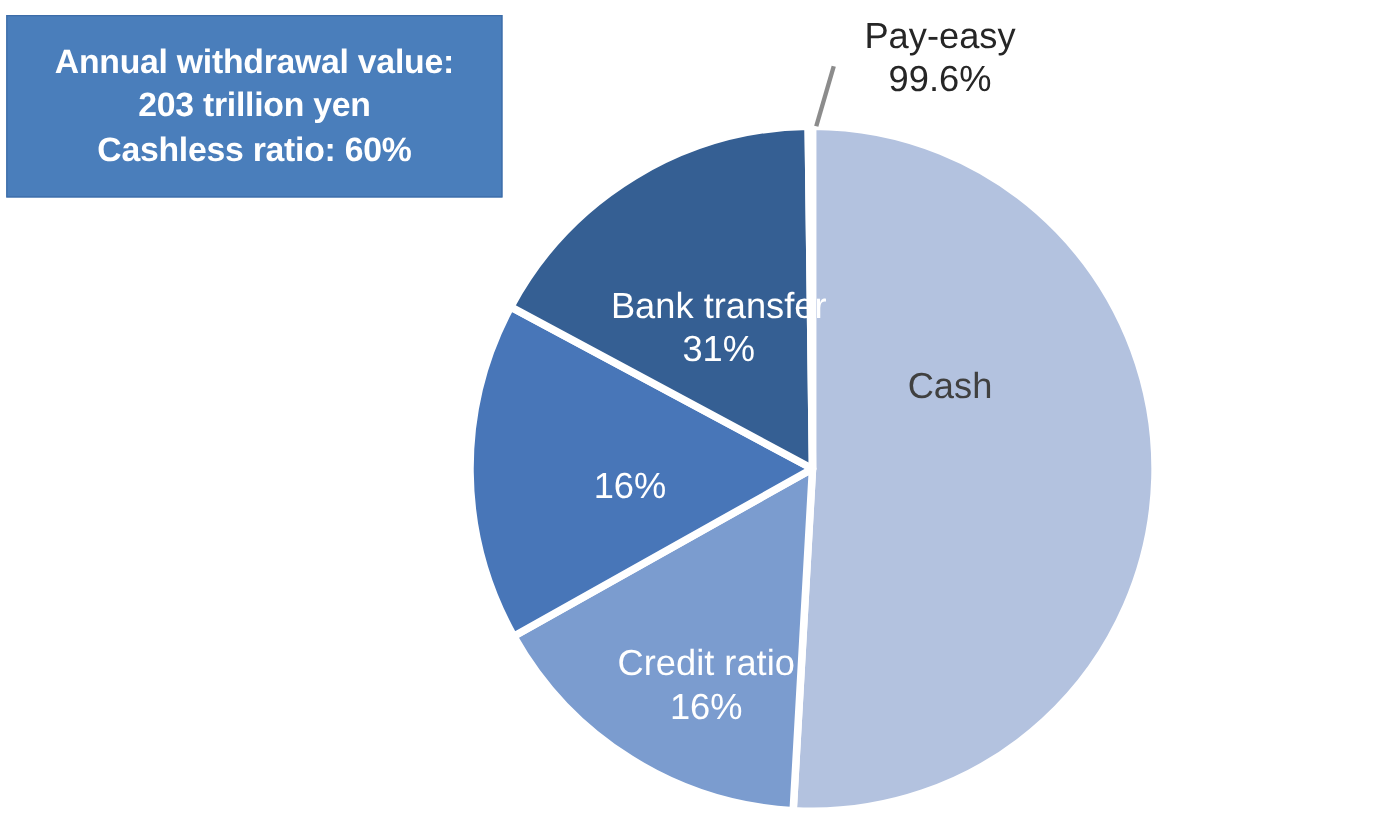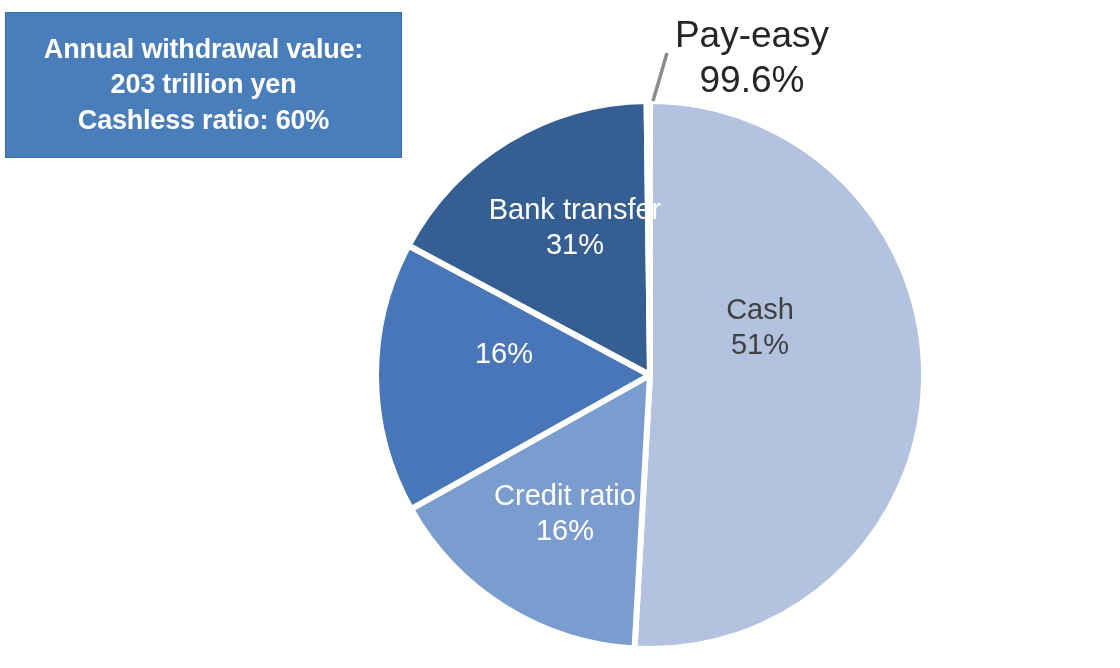--- a/index.html
+++ b/index.html
@@ -60,35 +60,35 @@
     text-align: center;
     font-size: 29px;
     line-height: 1.22;
     white-space: nowrap;
     pointer-events: none;
   }
   .slice-label .lbl-name,
   .slice-label .lbl-val {
     display: block;
   }
-  .slice-label.light { color: #FFFFFF; }
+  .slice-label.light { color: #FFFFFF; margin-top: 36px; }
   .slice-label.dark  { color: #404040; }
 
   #label-cash          { left: 660px; top: 292px; width: 200px; text-align: center; }
   #label-credit-card   { left: 440px; top: 478px; width: 250px; }
   #label-direct-debit  { left: 378px; top: 336px; width: 252px; }
   #label-bank-transfer { left: 444px; top: 192px; width: 262px; }
 
   #label-pay-easy {
     position: absolute;
     left: 632px;
     top: 12px;
     width: 240px;
     text-align: center;
-    font-size: 37px;
+    font-size: 29px;
     line-height: 1.22;
     color: #262626;
     white-space: nowrap;
   }
   #label-pay-easy .lbl-name,
   #label-pay-easy .lbl-val { display: block; }
 </style>
 </head>
 <body>
 
@@ -105,21 +105,20 @@
         <path d="M 650 375 L 634.54 648.56 A 274 274 0 0 1 411.01 509.01 Z" fill="#7B9CCF" stroke="#FFFFFF" stroke-width="6" stroke-linejoin="round"></path>
         <path d="M 650 375 L 411.01 509.01 A 274 274 0 0 1 408.53 245.51 Z" fill="#4876B8" stroke="#FFFFFF" stroke-width="6" stroke-linejoin="round"></path>
         <path d="M 650 375 L 408.53 245.51 A 274 274 0 0 1 646.56 101.02 Z" fill="#355F93" stroke="#FFFFFF" stroke-width="6" stroke-linejoin="round"></path>
         <path d="M 650 375 L 646.56 101.02 A 274 274 0 0 1 650.00 101.00 Z" fill="#2E5386" stroke="#FFFFFF" stroke-width="6" stroke-linejoin="round"></path>
       </g>
     <line id="pay-easy-leader" x1="653" y1="101" x2="667" y2="53" stroke="#8C8C8C" stroke-width="3.5"></line>
   </svg>
 
   <div class="slice-label dark" id="label-cash">
     <span class="lbl-name">Cash</span>
-    <span class="lbl-val">51%</span>
   </div>
 
   <div class="slice-label light" id="label-credit-card">
     <span class="lbl-name">Credit ratio</span>
     <span class="lbl-val">16%</span>
   </div>
 
   <div class="slice-label light" id="label-direct-debit">
     <span class="lbl-val">16%</span>
   </div>

